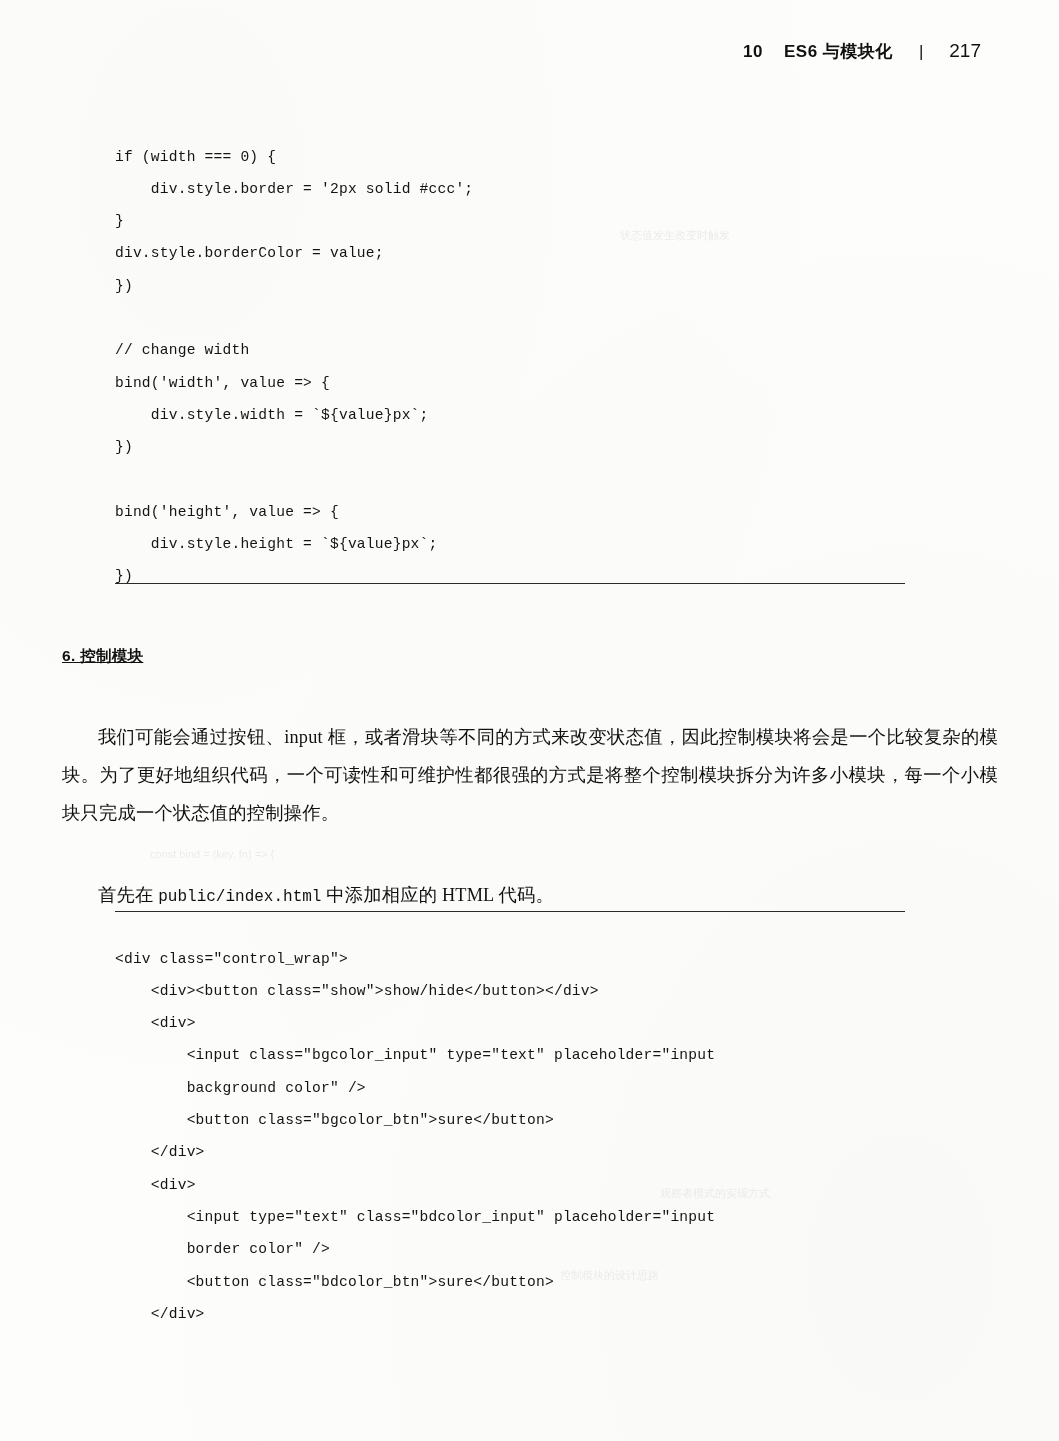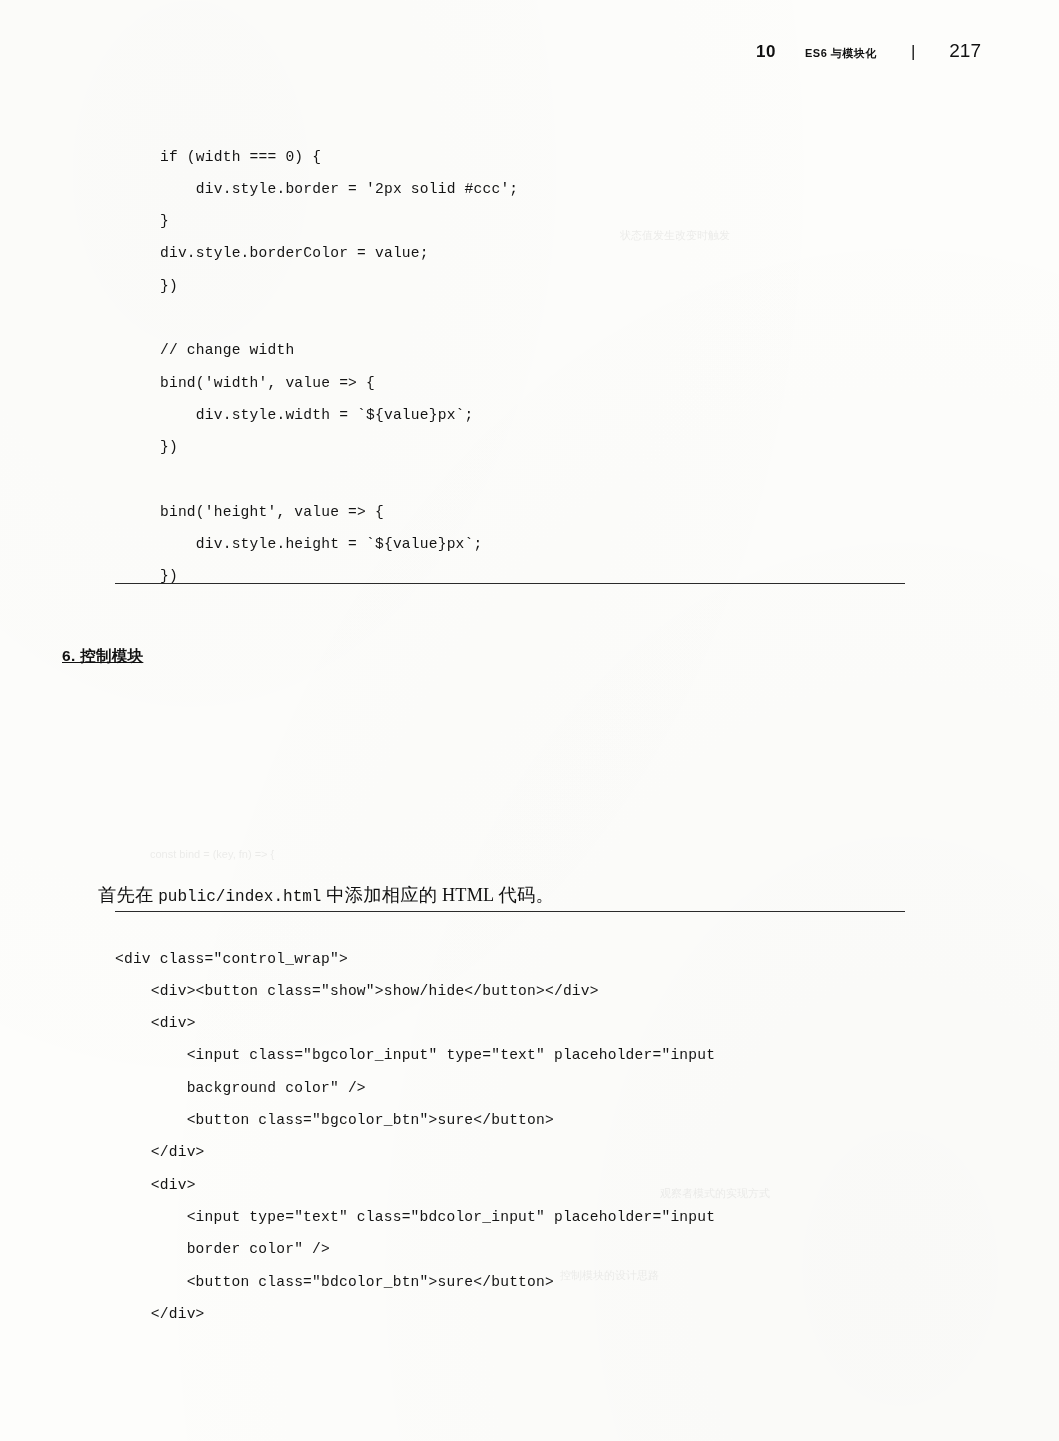--- a/index.html
+++ b/index.html
@@ -31,32 +31,32 @@
     pointer-events: none;
   }
 
   
   .header {
     position: absolute;
     top: 40px;
     right: 78px;
     display: flex;
     align-items: baseline;
-    gap: 12px;
+    gap: 4px;
     font-family: "Liberation Sans", sans-serif;
     justify-content: center;
   }
   .header .chap-num {
     font-size: 17px;
     font-weight: 700;
     letter-spacing: 0.5px;
     color: #111;
   }
   .header .chap-title {
-    font-size: 11px;
+    font-size: 17px;
     font-weight: 700;
     margin-left: 17px;
     color: #111;
     letter-spacing: 0.5px;
   }
   .header .sep {
     font-size: 17px;
     margin-left: 22px;
     margin-right: 22px;
     color: #111;
@@ -71,21 +71,21 @@
   
   .code {
     position: absolute;
     font-family: "Liberation Mono", monospace;
     font-size: 14.6px;
     line-height: 32.3px;
     color: #141414;
     white-space: pre;
     letter-spacing: 0.2px;
   }
-  #code-top { left: 115px; top: 126px; margin-left: 45px; }
+  #code-top { left: 115px; top: 126px; }
   #code-bottom { left: 115px; top: 928px; }
 
   .rule {
     position: absolute;
     height: 1px;
     background: #2b2b2b;
   }
   #rule-1 { left: 115px; top: 583px; width: 790px; }
   #rule-2 { left: 115px; top: 911px; width: 790px; }
 
@@ -162,20 +162,21 @@
 })
 
 bind('height', value =&gt; {
     div.style.height = `${value}px`;
 })</pre>
 
   <div class="rule" id="rule-1"></div>
 
   <div class="subhead">6. 控制模块</div>
 
+  <p class="para" id="para-1">我们可能会通过按钮、input 框，或者滑块等不同的方式来改变状态值，因此控制模块将会是一个比较复杂的模块。为了更好地组织代码，一个可读性和可维护性都很强的方式是将整个控制模块拆分为许多小模块，每一个小模块只完成一个状态值的控制操作。</p>
   <p class="para" id="para-3"><span>首先在 </span><span class="mono-inline">public/index.html</span><span> 中添加相应的 HTML 代码。</span></p>
 
   <div class="rule" id="rule-2"></div>
 
   <pre class="code" id="code-bottom">&lt;div class="control_wrap"&gt;
     &lt;div&gt;&lt;button class="show"&gt;show/hide&lt;/button&gt;&lt;/div&gt;
     &lt;div&gt;
         &lt;input class="bgcolor_input" type="text" placeholder="input
         background color" /&gt;
         &lt;button class="bgcolor_btn"&gt;sure&lt;/button&gt;

